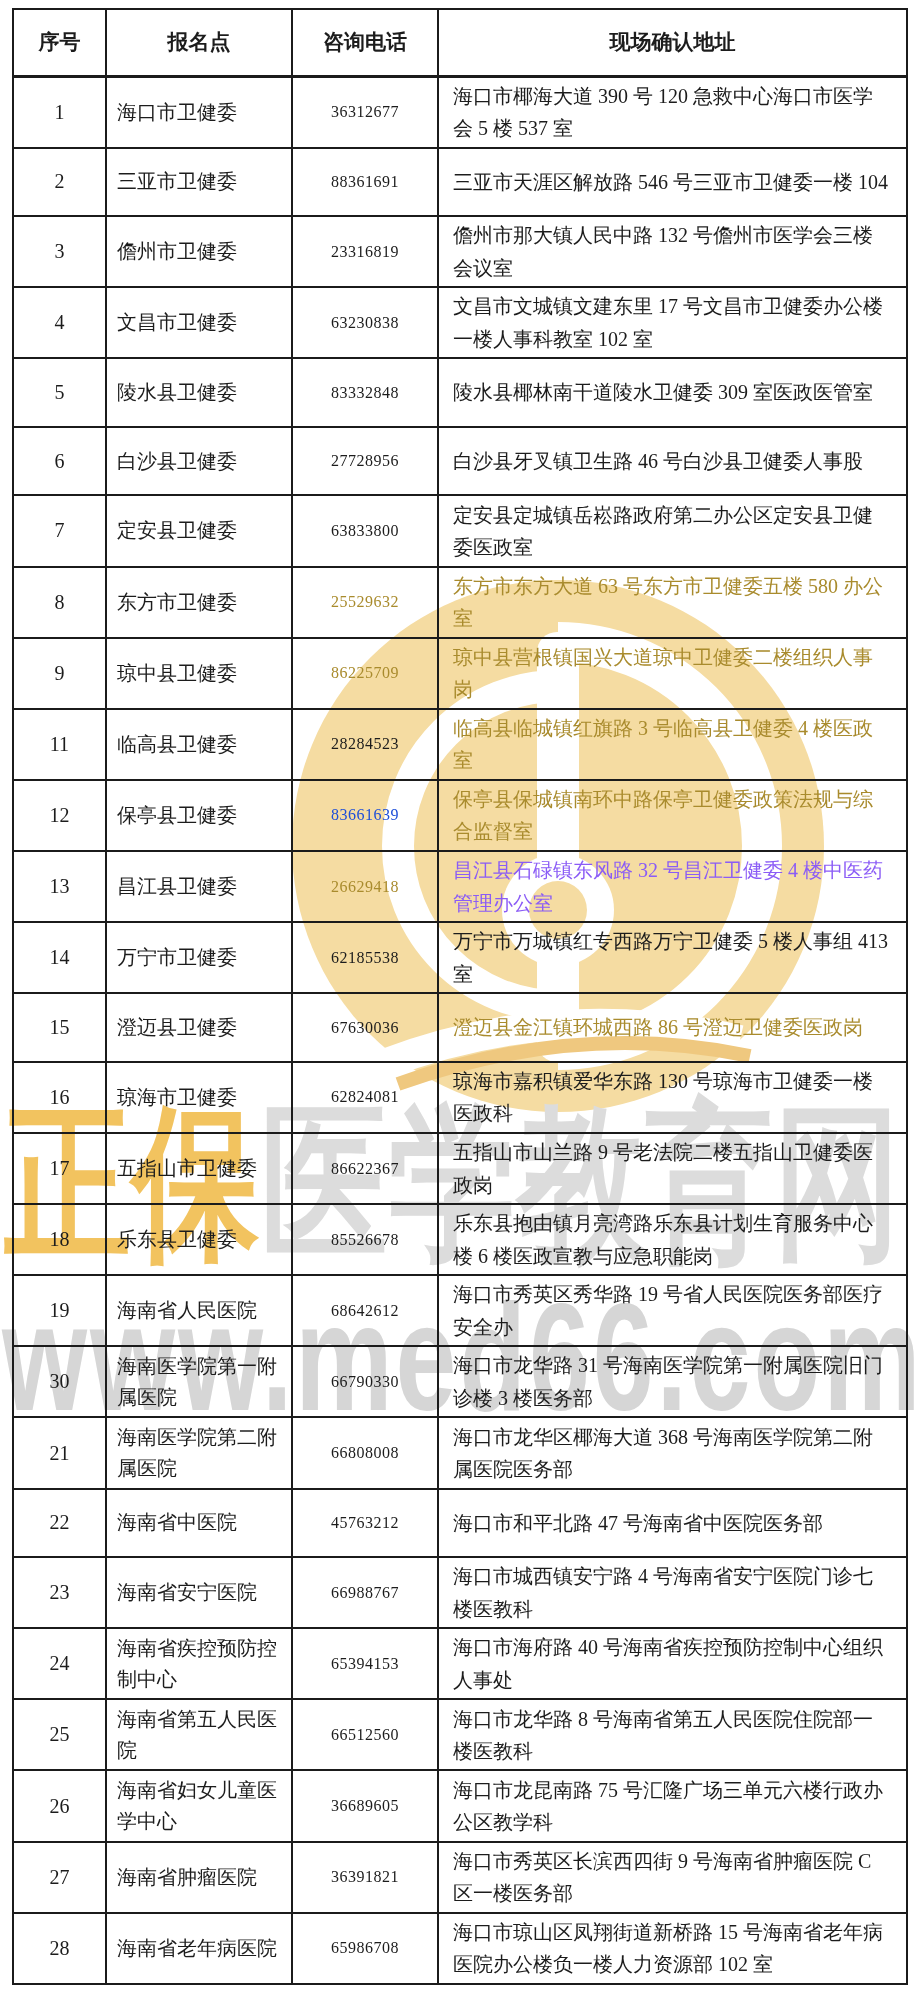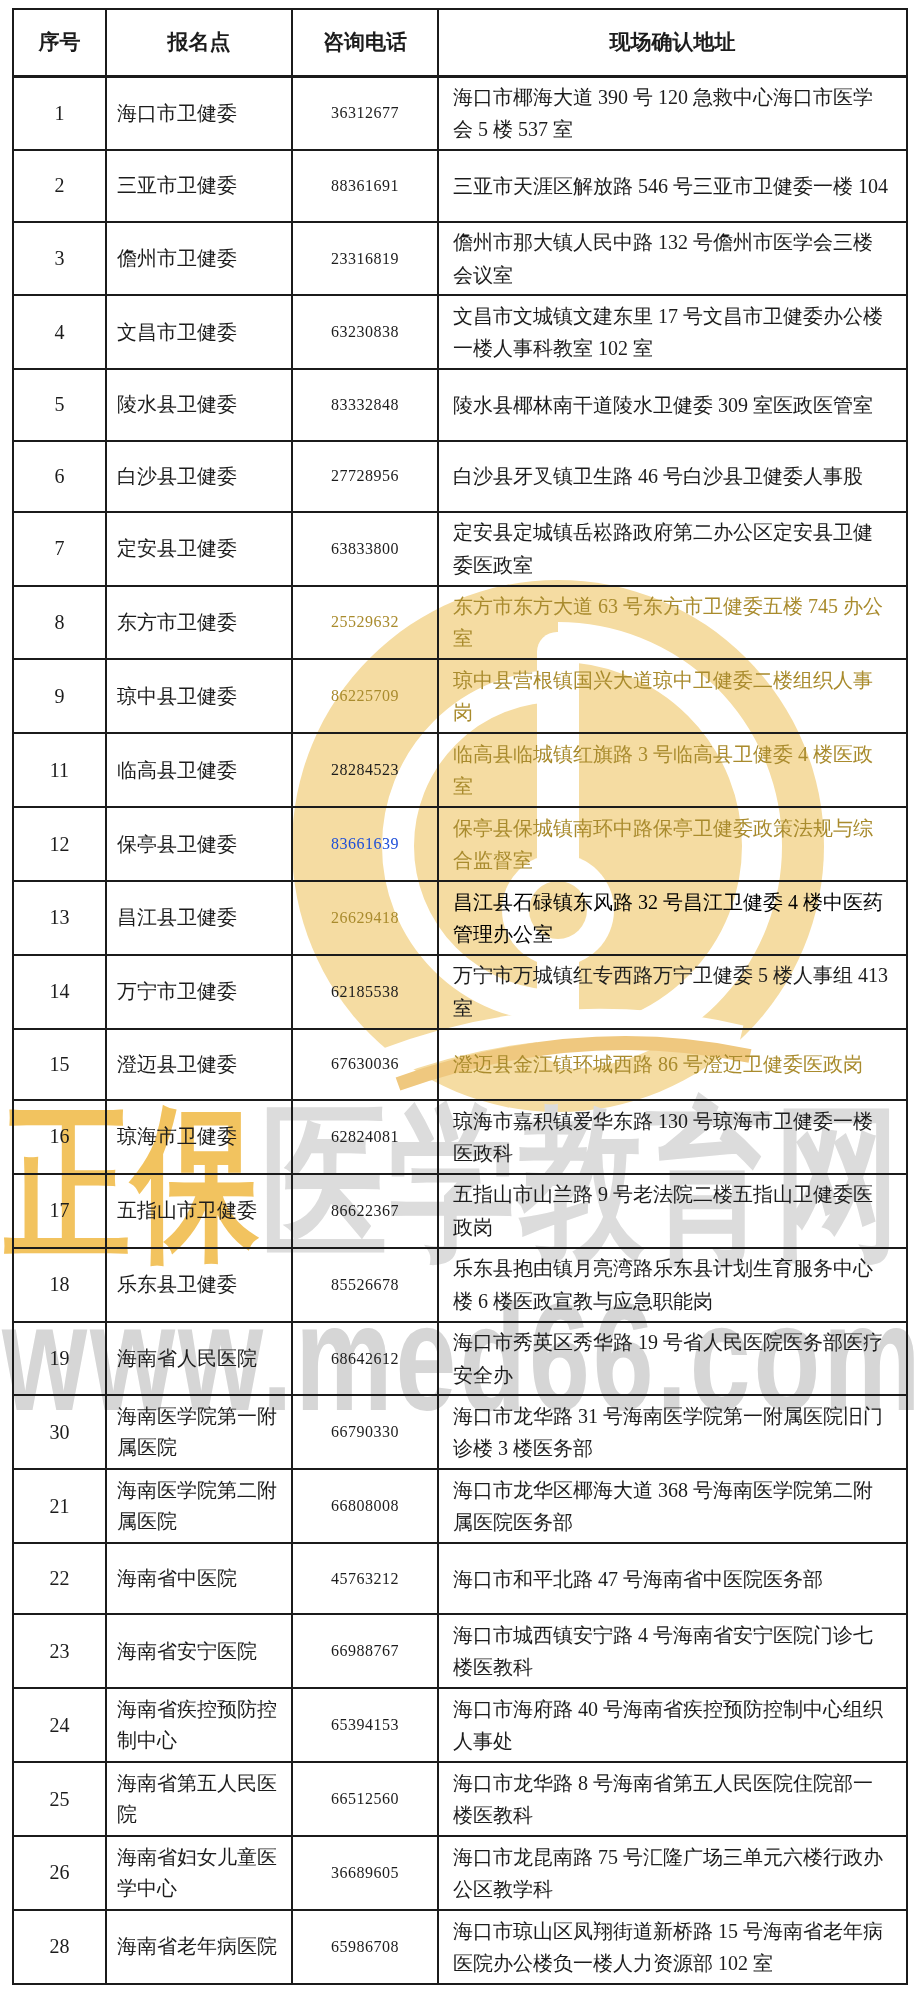--- a/index.html
+++ b/index.html
@@ -131,21 +131,21 @@
         <tr>
       <td class="c-no">7</td>
       <td class="c-site">定安县卫健委</td>
       <td class="c-phone">63833800</td>
       <td class="c-addr">定安县定城镇岳崧路政府第二办公区定安县卫健委医政室</td>
     </tr>
         <tr>
       <td class="c-no">8</td>
       <td class="c-site">东方市卫健委</td>
       <td class="c-phone" style="color: rgb(169, 139, 45);">25529632</td>
-      <td class="c-addr" style="color: rgb(169, 139, 45);">东方市东方大道 63 号东方市卫健委五楼 745 办公室</td>
+      <td class="c-addr" style="color: rgb(169, 139, 45);">东方市东方大道 63 号东方市卫健委五楼 580 办公室</td>
     </tr>
         <tr>
       <td class="c-no">9</td>
       <td class="c-site">琼中县卫健委</td>
       <td class="c-phone" style="color: rgb(169, 139, 45);">86225709</td>
       <td class="c-addr" style="color: rgb(169, 139, 45);">琼中县营根镇国兴大道琼中卫健委二楼组织人事岗</td>
     </tr>
         <tr>
       <td class="c-no">11</td>
       <td class="c-site">临高县卫健委</td>
@@ -155,21 +155,21 @@
         <tr>
       <td class="c-no">12</td>
       <td class="c-site">保亭县卫健委</td>
       <td class="c-phone" style="color: #1d4ed8;">83661639</td>
       <td class="c-addr" style="color: rgb(169, 139, 45);">保亭县保城镇南环中路保亭卫健委政策法规与综合监督室</td>
     </tr>
         <tr>
       <td class="c-no">13</td>
       <td class="c-site">昌江县卫健委</td>
       <td class="c-phone" style="color: rgb(169, 139, 45);">26629418</td>
-      <td class="c-addr" style="color: #000000; margin-left: 20px;">昌江县石碌镇东风路 32 号昌江卫健委 4 楼中医药管理办公室</td>
+      <td class="c-addr" style="color: #8b5cf6; margin-left: 20px;">昌江县石碌镇东风路 32 号昌江卫健委 4 楼中医药管理办公室</td>
     </tr>
         <tr>
       <td class="c-no">14</td>
       <td class="c-site">万宁市卫健委</td>
       <td class="c-phone">62185538</td>
       <td class="c-addr">万宁市万城镇红专西路万宁卫健委 5 楼人事组 413 室</td>
     </tr>
         <tr>
       <td class="c-no">15</td>
       <td class="c-site">澄迈县卫健委</td>
@@ -236,20 +236,26 @@
       <td class="c-phone">66512560</td>
       <td class="c-addr">海口市龙华路 8 号海南省第五人民医院住院部一楼医教科</td>
     </tr>
         <tr>
       <td class="c-no">26</td>
       <td class="c-site">海南省妇女儿童医学中心</td>
       <td class="c-phone">36689605</td>
       <td class="c-addr">海口市龙昆南路 75 号汇隆广场三单元六楼行政办公区教学科</td>
     </tr>
         <tr>
+      <td class="c-no">27</td>
+      <td class="c-site">海南省肿瘤医院</td>
+      <td class="c-phone">36391821</td>
+      <td class="c-addr">海口市秀英区长滨西四街 9 号海南省肿瘤医院 C 区一楼医务部</td>
+    </tr>
+        <tr>
       <td class="c-no">28</td>
       <td class="c-site">海南省老年病医院</td>
       <td class="c-phone">65986708</td>
       <td class="c-addr">海口市琼山区凤翔街道新桥路 15 号海南省老年病医院办公楼负一楼人力资源部 102 室</td>
     </tr>
       </tbody>
   </table>
 
 </div>
 

